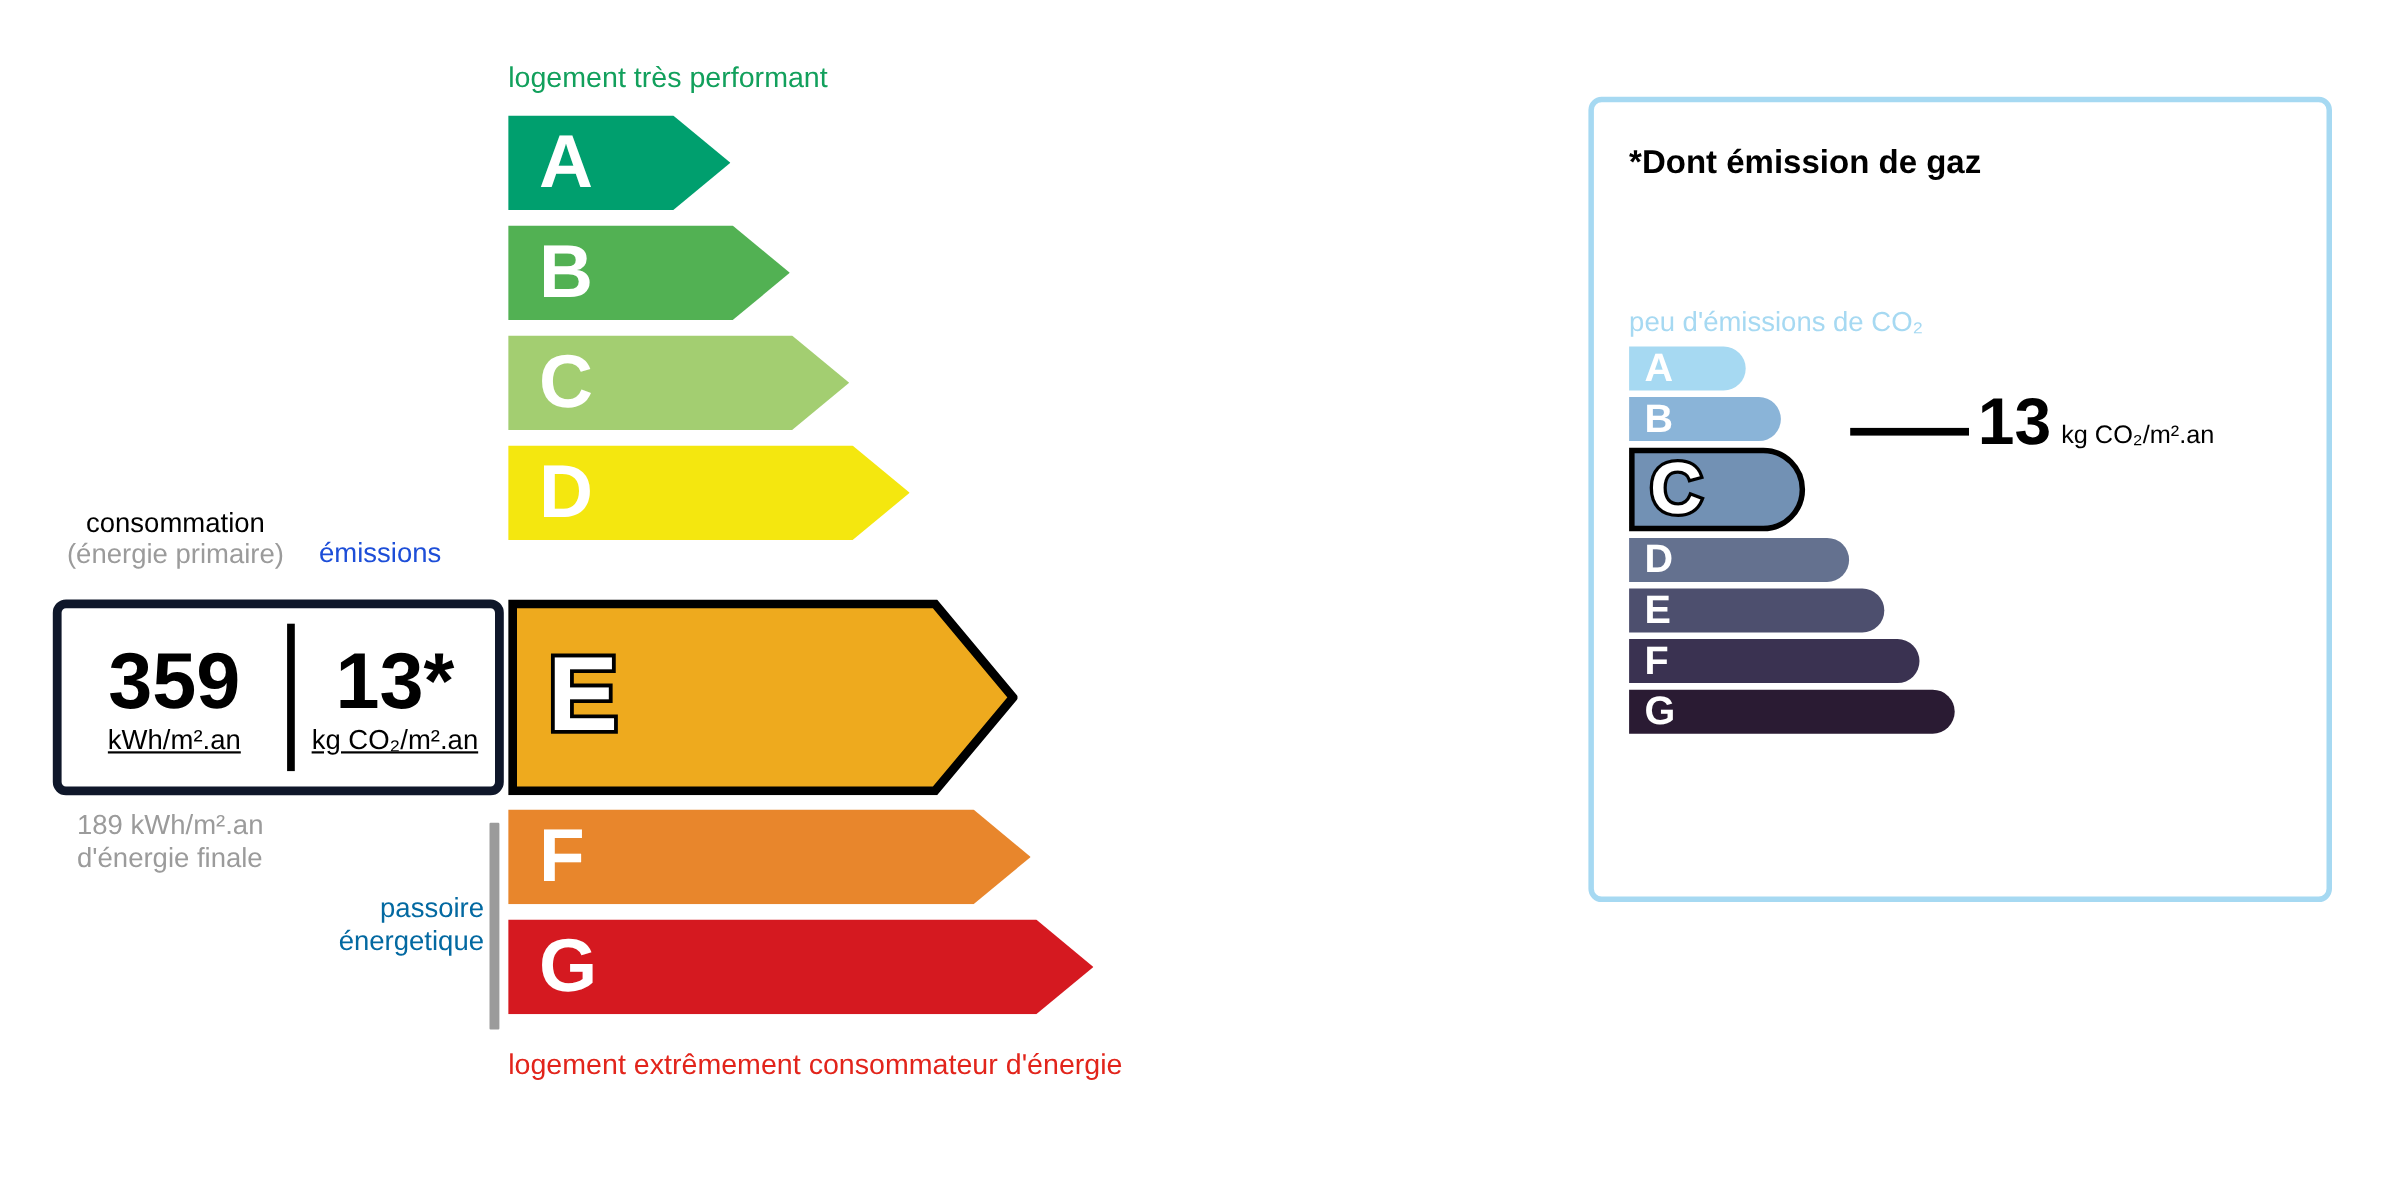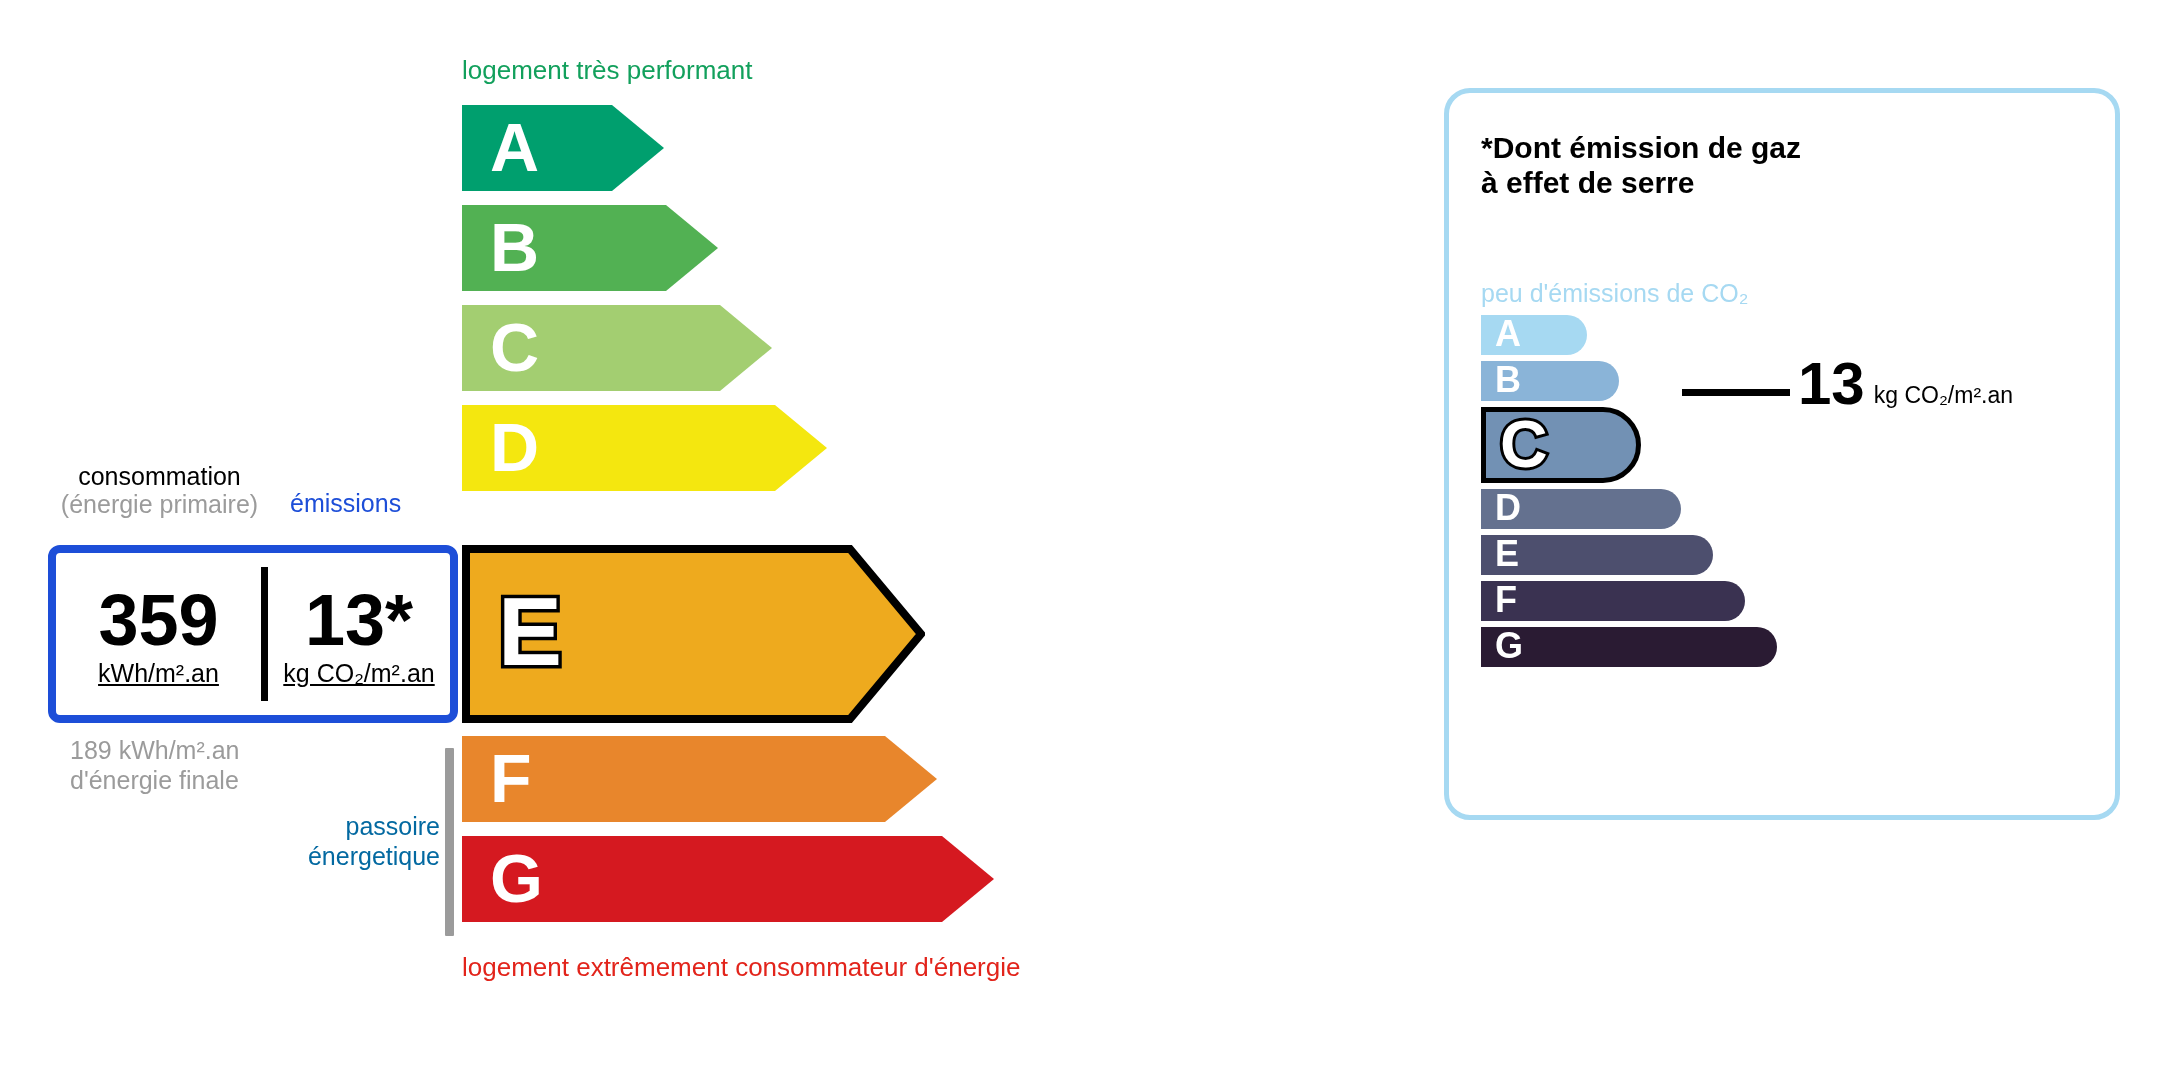--- a/index.html
+++ b/index.html
@@ -48,21 +48,21 @@
     -webkit-text-stroke:7px #000;
     paint-order:stroke fill;
     font-size:96px;
     left:36px;
   }
 
   
   #value-box{
     position:absolute;left:48px;top:545px;
     width:410px;height:178px;
-    border:8px solid #1d4ed8;border-radius:12px;
+    border:8px solid #0f172a;border-radius:12px;
     background:#ffffff;box-sizing:border-box;
     display:flex;align-items:stretch;
     z-index:5;
   }
   #value-box .cell{
     flex:1;display:flex;flex-direction:column;
     align-items:center;justify-content:center;
     padding-top:6px;
   }
   #value-box .cell.left{flex:0 0 205px;}
@@ -96,21 +96,21 @@
   }
   #passoire-bar{
     position:absolute;left:445px;top:748px;
     width:9px;height:188px;background:#9b9b9b;border-radius:1px;
   }
 
   
   #co2-panel{
     position:absolute;left:1444px;top:88px;
     width:676px;height:732px;
-    border:5px solid #a6d9f2;border-radius:26px;
+    border:5px solid #a6d9f2;border-radius:12px;
     background:#ffffff;box-sizing:border-box;
   }
   #co2-title{
     position:absolute;left:32px;top:38px;
     font-size:30px;font-weight:bold;color:#000;line-height:1.16;
   }
   #co2-top-caption{
     position:absolute;left:32px;top:186px;
     font-size:25px;color:#a6d9f2;white-space:nowrap;
   }
@@ -242,21 +242,20 @@
     <div id="label-passoire">
       <div>passoire</div>
       <div>énergetique</div>
     </div>
     <div id="passoire-bar"></div>
   </div>
 
   <div id="co2-panel">
     <div id="co2-title">
       <div>*Dont émission de gaz</div>
-      <div>à effet de serre</div>
     </div>
 
     <div id="co2-top-caption">peu d'émissions de CO₂</div>
 
     <div id="co2-bars">
         <div class="co2-row" id="co2-row-A" style="top: 222px; width: 106px; height: 40px;">
           <div class="co2-bar" style="background: rgb(166, 217, 242);">
             <div class="co2-letter">A</div>
           </div>
         </div>

